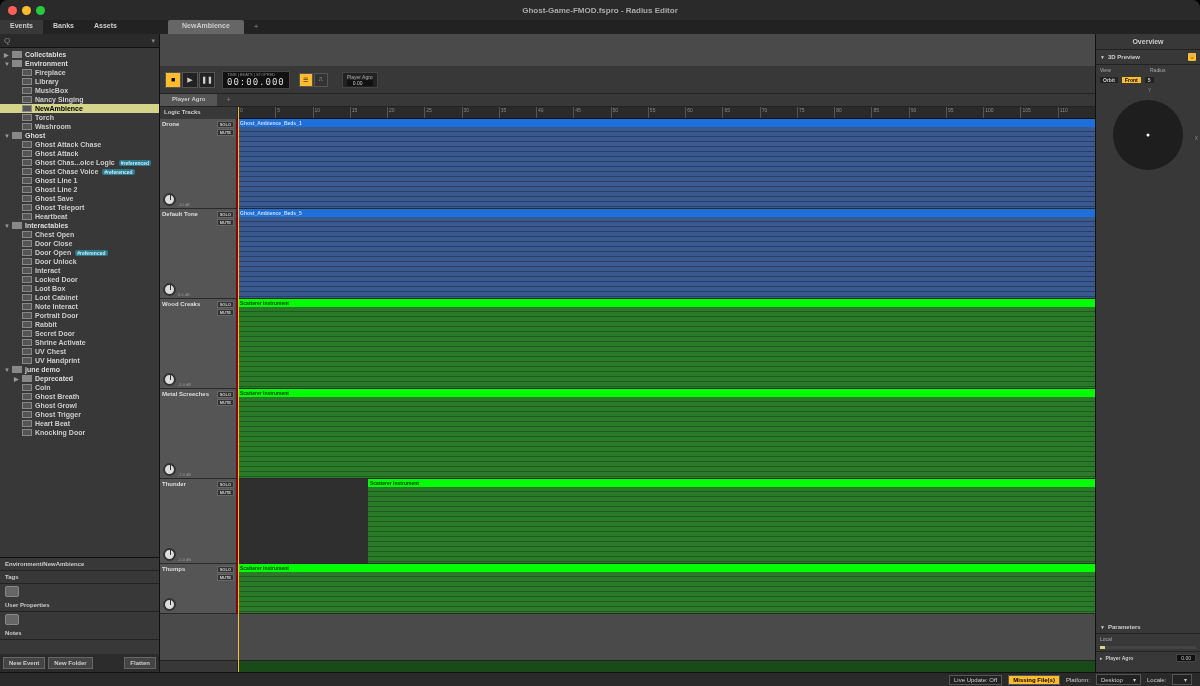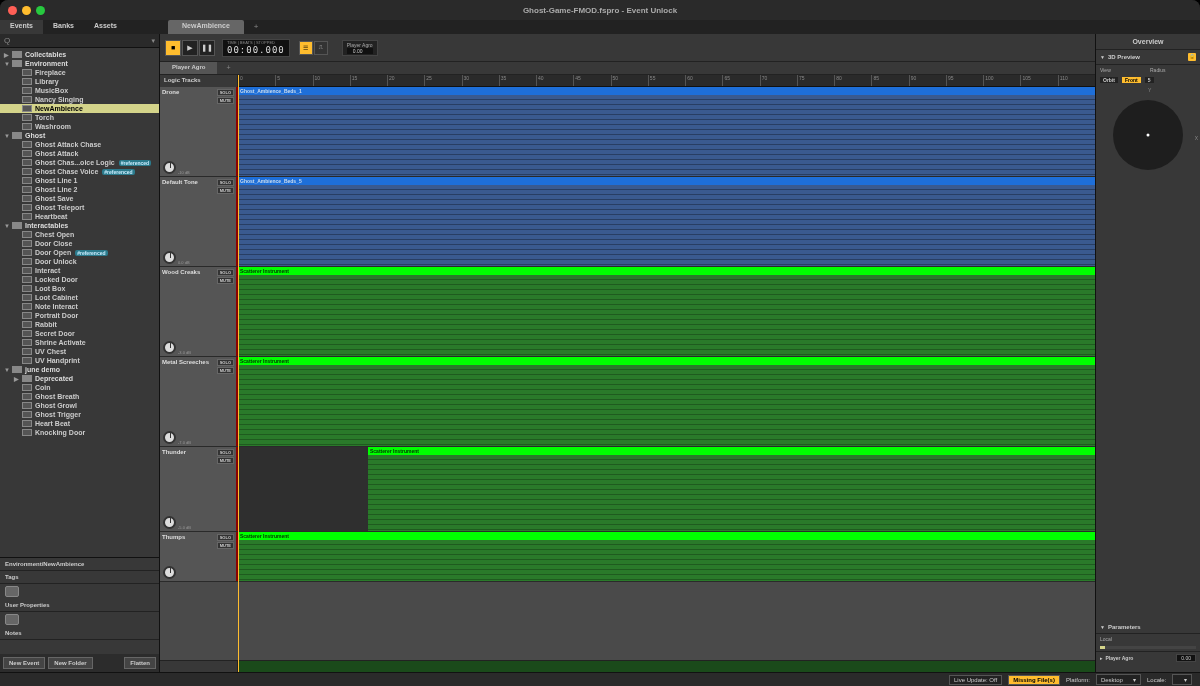--- a/index.html
+++ b/index.html
@@ -45,21 +45,21 @@
 
 .side-bottom { border-top:1px solid #111; }
 .side-section { padding:3px 5px; font-size:6px; font-weight:bold; color:#ccc; border-bottom:1px solid #222; }
 .side-chip { width:14px; height:11px; background:#666; border-radius:2px; margin:2px 5px; border:1px solid #888; }
 .side-buttons { display:flex; gap:3px; padding:3px; background:#2c2c2c; }
 .side-btn { font-size:6px; font-weight:bold; padding:2px 5px; background:#444; border:1px solid #666; cursor:pointer; }
 .side-btn.right { margin-left:auto; }
 
 
 .editor { flex:1; display:flex; flex-direction:column; background:#4a4a4a; }
-.toolbar { height:28px; background:#383838; display:flex; align-items:center; padding:3px 5px; gap:4px; border-bottom:1px solid #222; }
+.toolbar { height:28px; background:#383838; display:flex; align-items:center; padding:3px 5px; gap:4px; border-bottom:1px solid #222;margin-top:32px; }
 .transport { display:flex; gap:1px; }
 .tbtn { width:16px; height:16px; background:#222; border:1px solid #555; display:flex; align-items:center; justify-content:center; font-size:7px; cursor:pointer; }
 .tbtn.stop { background:#ffbd2e; color:#000; }
 .tbtn.play { color:#ccc; }
 .tbtn.pause { color:#ccc; }
 .timecode { background:#111; border:1px solid #444; height:18px; padding:2px 4px; display:flex; flex-direction:column; justify-content:center; margin-left:3px; }
 .timecode .labels { font-size:4px; color:#888; display:flex; gap:3px; }
 .timecode .digits { font-size:9px; font-family:monospace; color:#ddd; letter-spacing:1px; }
 .view-toggle { display:flex; gap:1px; margin-left:5px; }
 .vbtn { width:14px; height:14px; background:#333; border:1px solid #555; cursor:pointer; font-size:6px; display:flex; align-items:center; justify-content:center; }
@@ -136,21 +136,21 @@
 <body>
 
 <div class="window">
 
   <div class="titlebar">
     <div class="traffic">
       <span class="tl-close"></span>
       <span class="tl-min"></span>
       <span class="tl-max"></span>
     </div>
-    <div class="title">Ghost-Game-FMOD.fspro - Event Unlock</div>
+    <div class="title">Ghost-Game-FMOD.fspro - Radius Editor</div>
   </div>
 
   <div class="tabstrip">
     <div class="spacer">
       <div class="apptab active">Events</div>
       <div class="apptab">Banks</div>
       <div class="apptab">Assets</div>
     </div>
     <div class="doctab">NewAmbience</div>
     <div class="doctab-add">+</div>

